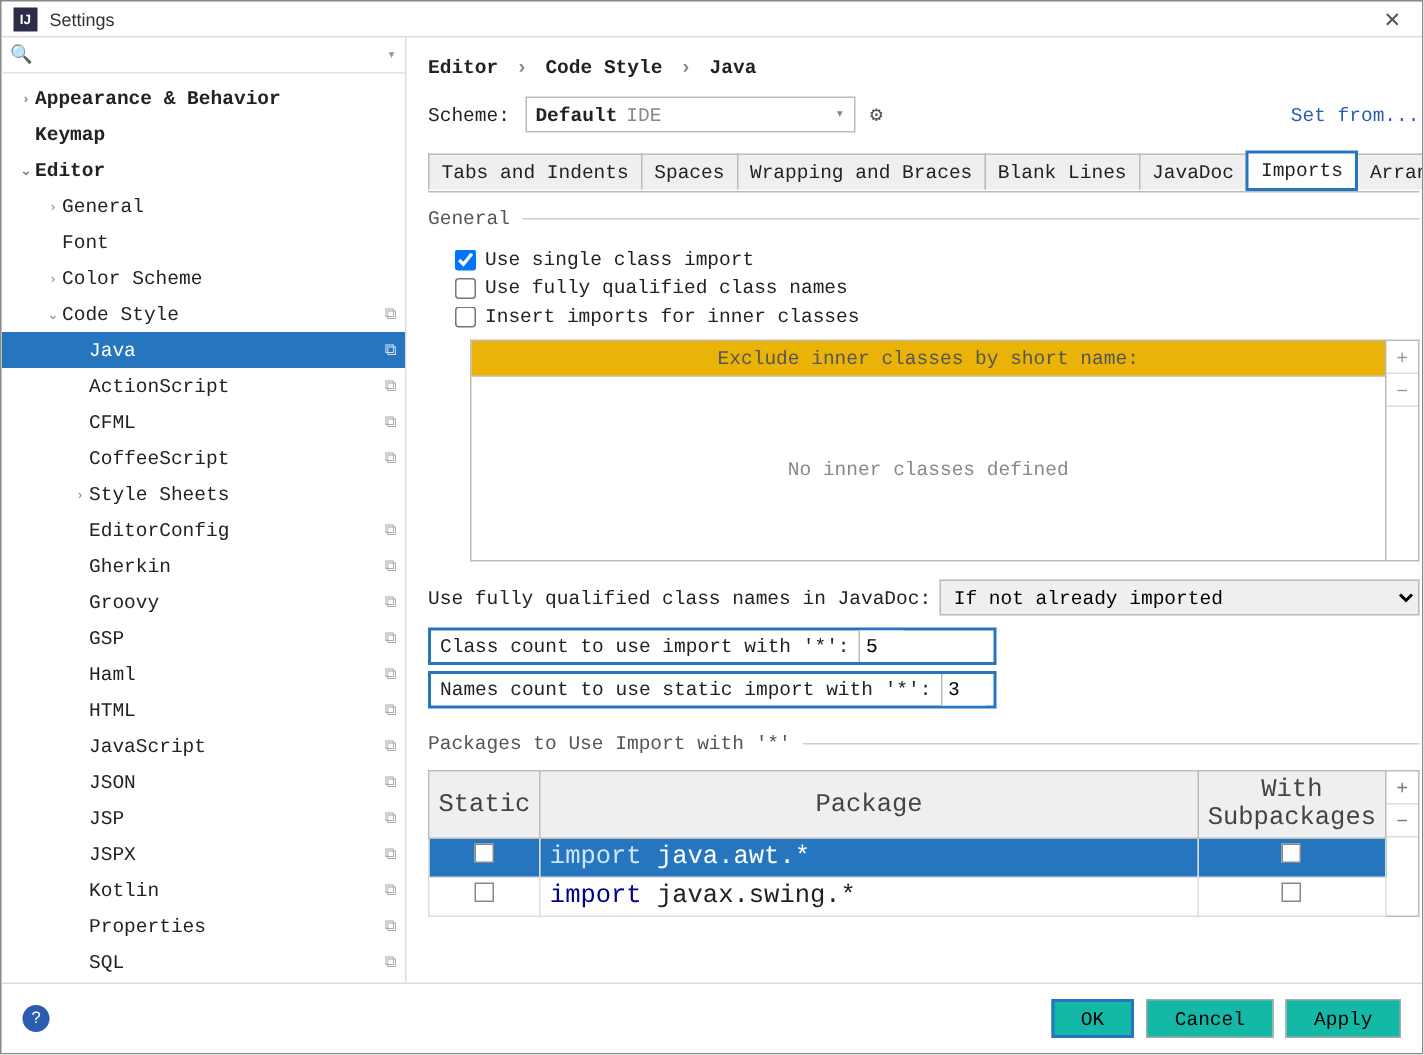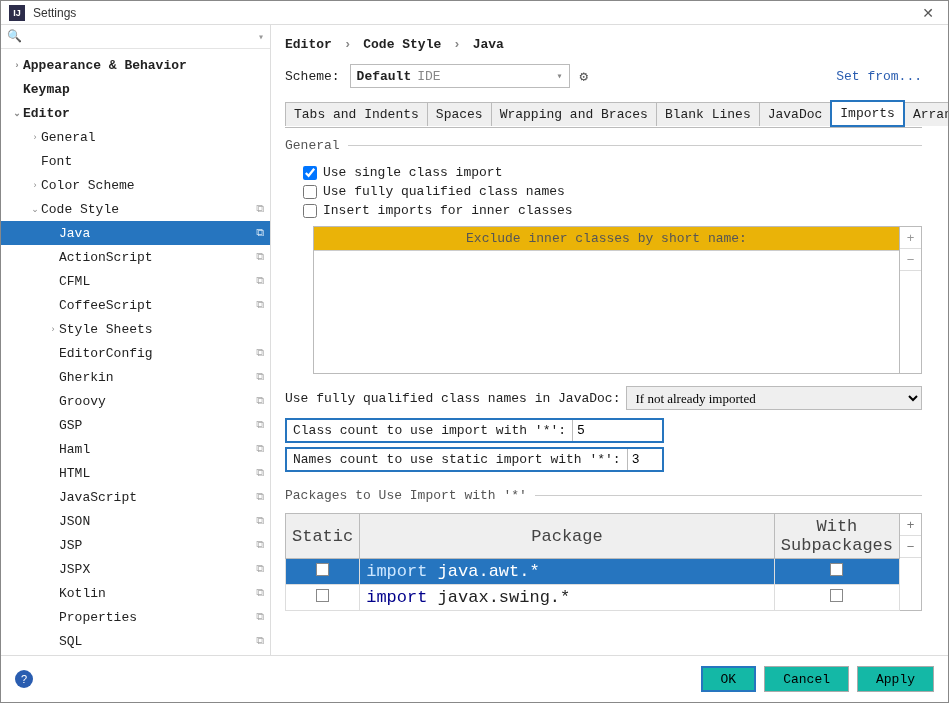--- a/index.html
+++ b/index.html
@@ -20,42 +20,42 @@
 .tree-item .exp { width: 12px; text-align: center; color: #888; font-size: 9px; font-family: Arial; }
 .tree-item.selected { background: #2675bf; color: #fff; }
 .tree-item .lbl { flex: 1; }
 .tree-item .copy-icon { color: #aaa; font-size: 11px; visibility: hidden; }
 .tree-item.has-copy .copy-icon { visibility: visible; }
 .tree-item.selected .copy-icon { color: #cfe3f5; }
 .d0 { padding-left: 10px; font-weight: bold; }
 .d1 { padding-left: 28px; }
 .d2 { padding-left: 46px; }
 .main { flex: 1; display: flex; flex-direction: column; min-width: 0; }
-.main-inner { flex: 1; padding: 8px 26px 0 14px; overflow-y: auto; }
+.main-inner { flex: 1; padding: 8px 2px 0 14px; overflow-y: auto; }
 .breadcrumb { font-weight: bold; padding: 4px 0 12px 0; }
 .breadcrumb .sep { color: #888; margin: 0 4px; }
 .scheme-row { display: flex; align-items: center; gap: 10px; margin-bottom: 10px; }
 .scheme-row .gear { color: #555; font-size: 14px; cursor: pointer; }
 .scheme-row .setfrom { margin-left: auto; color: #2a5db0; cursor: pointer; }
 .tabs { display: flex; align-items: center; border-bottom: 1px solid #bbb; margin-top: 12px; }
 .tab { padding: 4px 8px; border: 1px solid #bbb; border-bottom: none; background: #efefef; cursor: pointer; margin-right: -1px; font-size: 13px; white-space: nowrap; }
 .tab.active { background: #fff; border: 2px solid #2675bf; z-index: 2; position: relative; }
 .section-title { display: flex; align-items: center; margin: 10px 0; color: #555; }
 .section-title .st-label { margin-right: 8px; }
 .section-title .line { flex: 1; height: 1px; background: #ccc; }
 .chk-row { display: flex; align-items: center; gap: 6px; padding: 2px 0 2px 18px; }
 .chk-row input { width: 14px; height: 14px; }
 .exclude-box { margin: 6px 0 4px 28px; border: 1px solid #bbb; height: 148px; display: flex; }
 .exclude-head { text-align: center; background: #eab308; border-bottom: 1px solid #ccc; padding: 4px; color: #555; }
 .exclude-body { flex: 1; display: flex; align-items: center; justify-content: center; color: #888; }
 .exclude-left { flex: 1; display: flex; flex-direction: column; }
 .exclude-btns { width: 22px; display: flex; flex-direction: column; border-left: 1px solid #bbb; }
 .exclude-btns div { height: 22px; display: flex; align-items: center; justify-content: center; border-bottom: 1px solid #ddd; color: #999; cursor: pointer; font-family: Arial; }
 .fq-row { display: flex; align-items: center; gap: 6px; margin: 12px 0 8px 0; }
-.fq-row select { flex: 1; height: 24px; border: 1px solid #bbb; font-family: Liberation Serif, serif; font-size: 13px; padding: 0 4px; }
+.fq-row select { flex: 1; height: 24px; border: 1px solid #bbb; font-family: Liberation Mono, monospace; font-size: 13px; padding: 0 4px; }
 .count-row { display: flex; align-items: center; border: 2px solid #2675bf; margin: 4px 0; width: 379px; }
 .count-row .cr-label { padding: 3px 6px; }
 .count-row input { width: 30px; border: none; border-left: 1px solid #bbb; text-align: left; padding: 3px 4px; font-family: inherit; font-size: 13px; outline: none; }
 .pkg-table-wrap { display: flex; margin-top: 4px; }
 .pkg-table { flex: 1; border: 1px solid #bbb; border-collapse: collapse; font-size: 17px; }
 .pkg-table th { background: #efefef; border: 1px solid #bbb; padding: 3px 6px; font-weight: normal; text-align: center; color: #444; }
 .pkg-table td { border: 1px solid #ddd; padding: 3px 6px; }
 .pkg-table tr.sel td { background: #2675bf; color: #fff; }
 .pkg-table tr.sel .kw { color: #cde7ff; }
 .kw { color: #00008b; font-weight: normal; margin-top: 40px; }
@@ -259,20 +259,21 @@
             <span>Use fully qualified class names</span>
           </div>
         <div class="chk-row">
             <input type="checkbox" style="">
             <span>Insert imports for inner classes</span>
           </div>
 
         <div class="exclude-box">
           <div class="exclude-left">
             <div class="exclude-head">Exclude inner classes by short name:</div>
+            <div class="exclude-body">No inner classes defined</div>
           </div>
           <div class="exclude-btns">
             <div>+</div>
             <div>−</div>
           </div>
         </div>
 
         <div class="fq-row">
           <span>Use fully qualified class names in JavaDoc:</span>
           <select><option>If not already imported</option></select>

